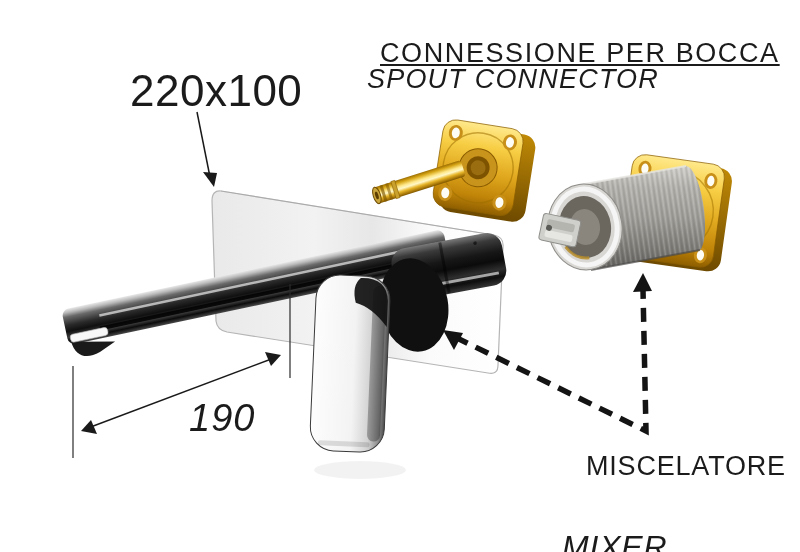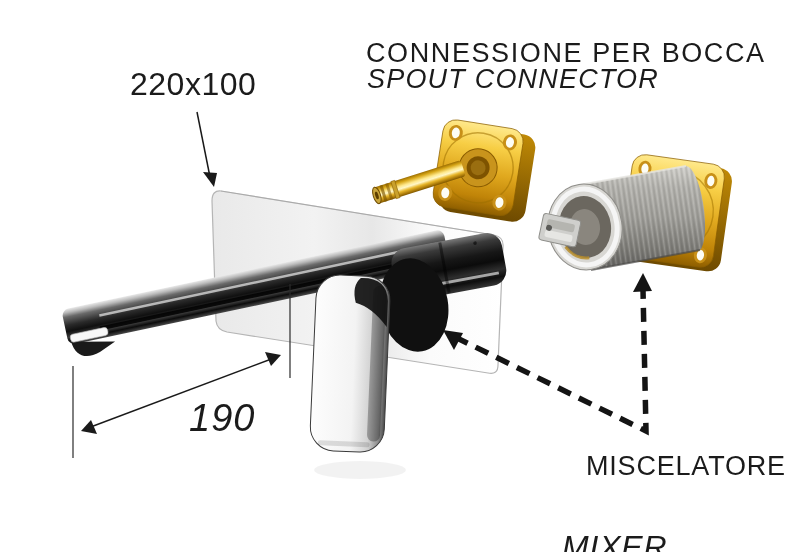--- a/index.html
+++ b/index.html
@@ -2,23 +2,23 @@
 <html><head>
 <meta charset="utf-8">
 <style>
   html,body{margin:0;padding:0;background:#fff;}
   .stage{
     position:relative;width:800px;height:552px;background:#ffffff;overflow:hidden;
     font-family:"Liberation Sans","DejaVu Sans",sans-serif;color:#1b1b1b;
   }
   .lbl{position:absolute;white-space:nowrap;line-height:1.05;color:#1b1b1b;}
   .lbl.it{font-style:italic;}
-  #lbl-conn-1{left:366px;top:39px;font-size:27px;letter-spacing:1.6px;}
+  #lbl-conn-1{left:380px;top:39px;font-size:27px;letter-spacing:1.6px;text-decoration:underline;}
   #lbl-conn-2{left:367px;top:65px;font-size:27px;letter-spacing:1.2px;text-align:center;}
-  #lbl-plate-size{left:130px;top:68px;font-size:32px;letter-spacing:0.5px;}
+  #lbl-plate-size{left:130px;top:68px;font-size:44px;letter-spacing:0.5px;}
   #lbl-spout-len{left:189px;top:399px;font-size:38px;letter-spacing:1px;font-style:italic;}
   #lbl-mix-1{left:586px;top:452px;font-size:27px;letter-spacing:0.8px;}
   #lbl-mix-2{left:562px;top:492px;font-size:32px;letter-spacing:0.8px;margin-top:39px;}
   svg{position:absolute;left:0;top:0;}
 </style>
 </head>
 <body>
 
 <div class="stage">
 

